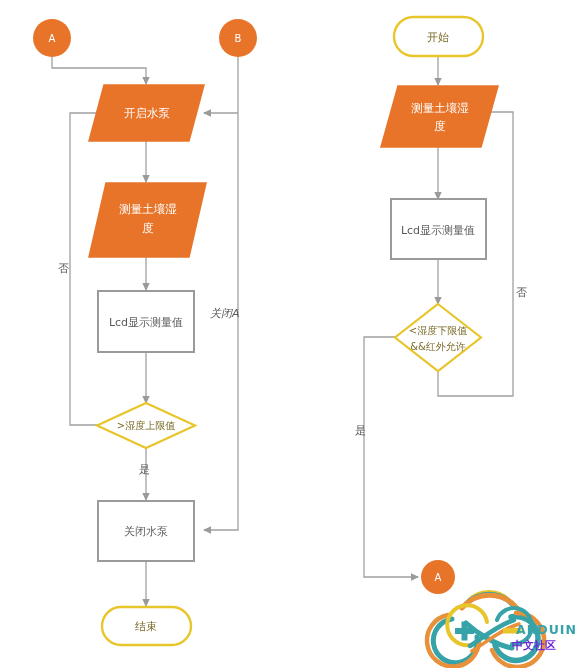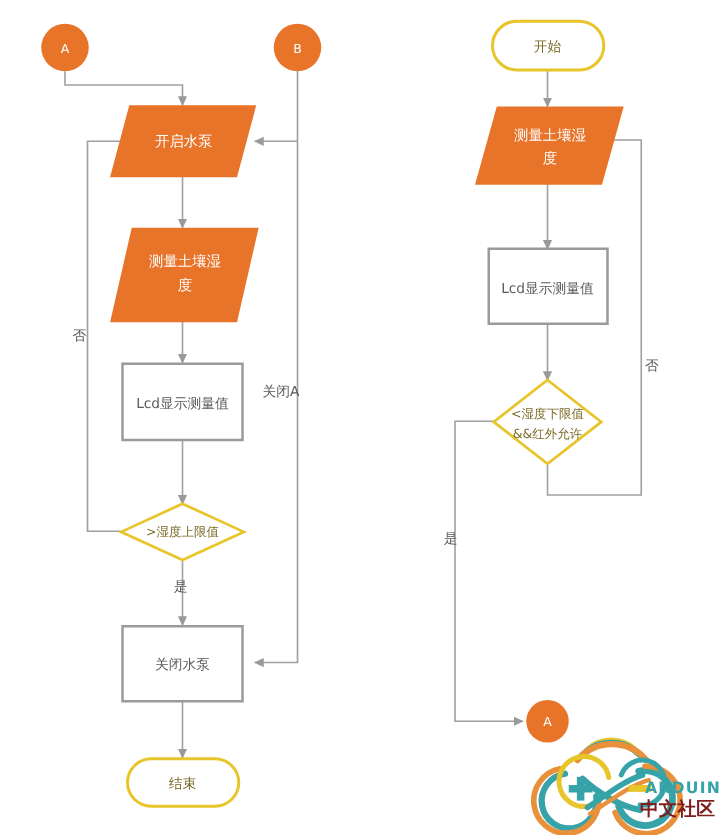--- a/index.html
+++ b/index.html
@@ -179,22 +179,22 @@
       </g>
 
       <rect x="503" y="628" width="18" height="5.5" fill="#E8C52A"></rect>
     </g>
   </svg>
 
   <span class="edge-label" style="left:58px; top:261px;">否</span>
 
   <span class="edge-label" style="left:139px; top:462px;">是</span>
 
-  <span class="edge-label" style="left:210px; top:306px;">关闭A</span>
+  <span class="edge-label" style="left:210px; top:306px;font-style:italic;">关闭A</span>
 
   <span class="edge-label" style="left:516px; top:285px;">否</span>
 
   <span class="edge-label" style="left:355px; top:423px;">是</span>
 
   <span class="brand-text" style="left:516px; top:622px; font-size:12.5px; color:#36A3A8;">ARDUINO</span>
-  <span class="brand-text" style="left:512px; top:638px; font-size:15px; color:#7f1d1d; letter-spacing:0px;">中文社区</span>
+  <span class="brand-text" style="left:512px; top:638px; font-size:11px; color:#6d28d9; letter-spacing:0px;">中文社区</span>
 
 </div>
 
 </body></html>

